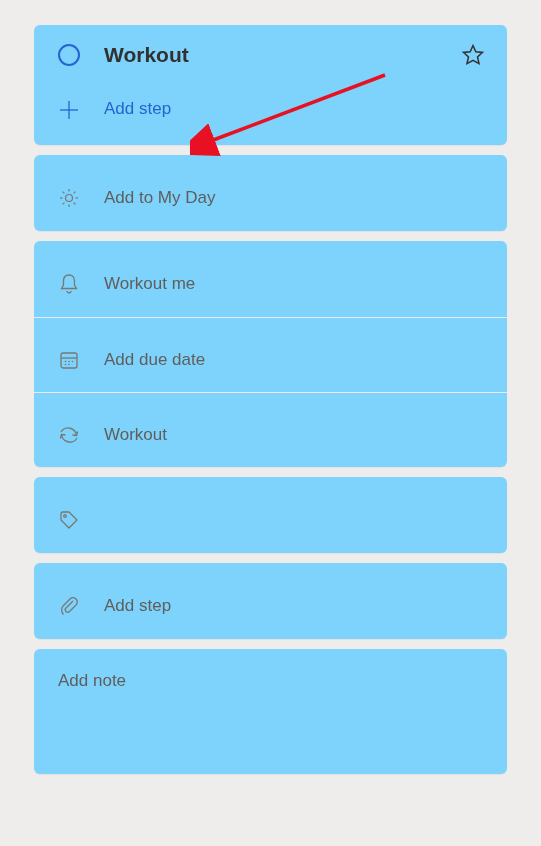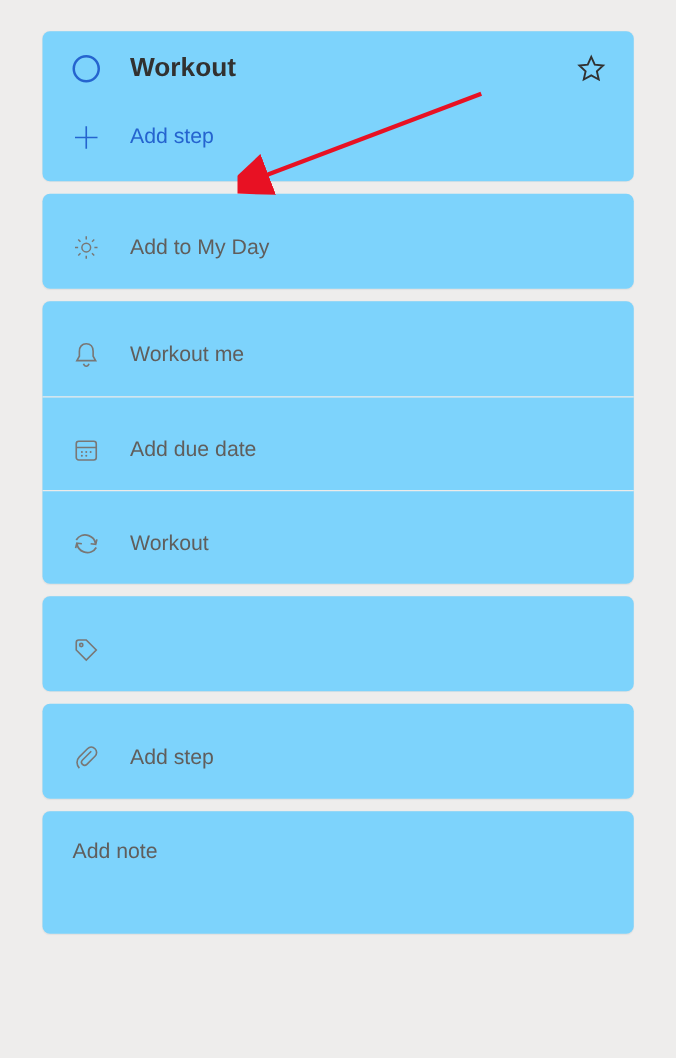--- a/index.html
+++ b/index.html
@@ -76,21 +76,21 @@
       justify-content: center;
       flex-shrink: 0;
       color: #797775;
     }
     .option-text {
       color: #605e5c;
       font-size: 17px;
       margin-left: 24px;
     }
     .note-card {
-      padding: 22px 24px 56px 24px;
+      padding: 22px 24px 83px 24px;
       cursor: text;
     }
     .note-text {
       color: #605e5c;
       font-size: 17px;
     }
     .arrow-annotation {
       position: absolute;
       top: 70px;
       left: 190px;

